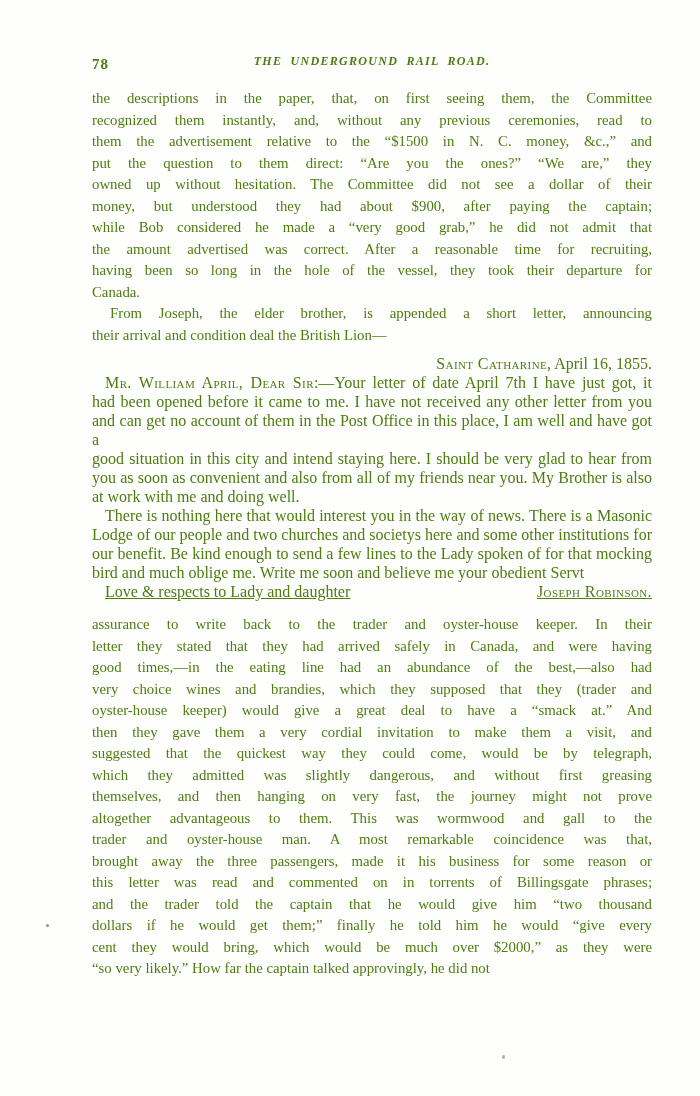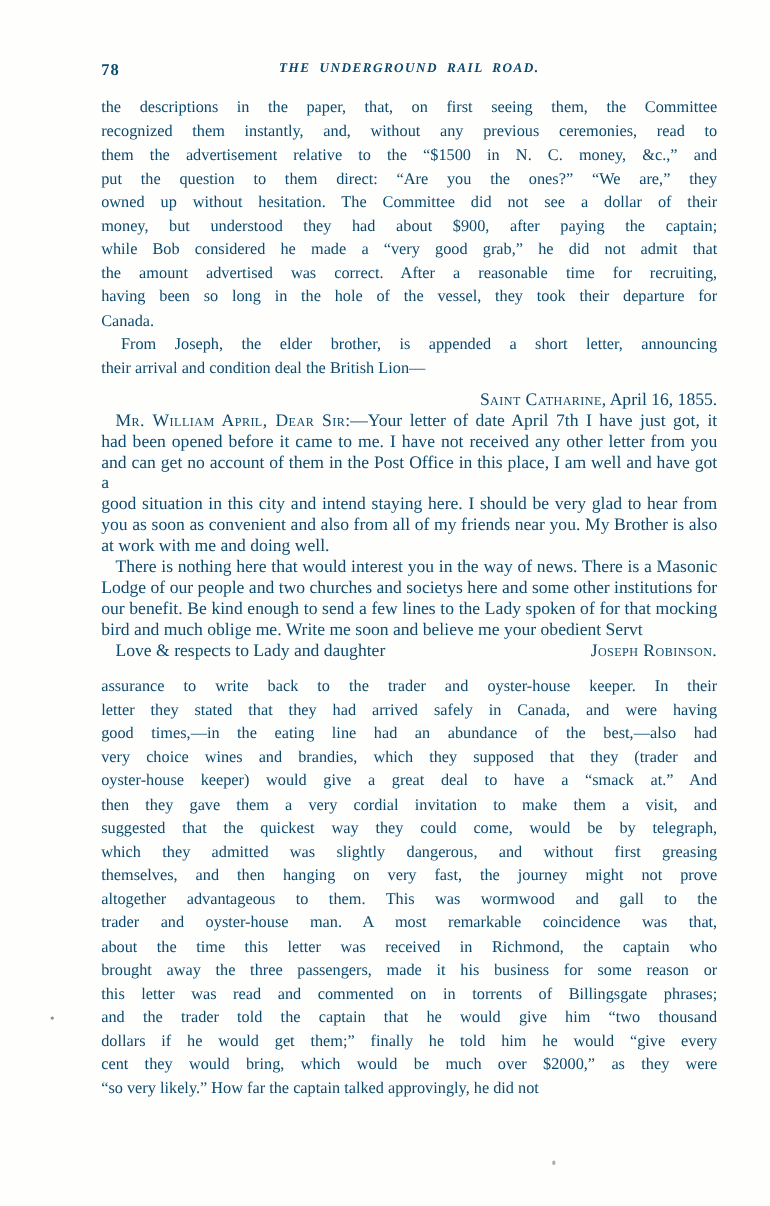--- a/index.html
+++ b/index.html
@@ -3,21 +3,21 @@
 <meta charset="utf-8">
 <style>
   html, body { margin: 0; padding: 0; background: #ffffff; }
   .page {
     position: relative;
     width: 700px;
     height: 1096px;
     background: #fefefdff;
     background: #fefefd;
     font-family: "Liberation Serif", "DejaVu Serif", serif;
-    color: #0c4a6e;
+    color: #4d7c0f;
     overflow: hidden;
   }
   .page-header {
     position: absolute;
     top: 54px;
     left: 92px;
     width: 560px;
     height: 22px;
   }
   .page-number {
@@ -51,20 +51,21 @@
   .line { text-align: justify; text-align-last: justify; }
   .line.last { text-align-last: left; }
   .line.right { text-align: right; text-align-last: right; }
   .body .line.indent { text-indent: 18px; }
   .letter .line.indent { text-indent: 13px; }
   .sc { font-variant: small-caps; letter-spacing: 0.4px; }
   .signoff {
     display: flex;
     justify-content: space-between;
     align-items: baseline;
+    text-decoration: underline;
   }
   .signoff .left { padding-left: 13px; }
   .speck {
     position: absolute;
     border-radius: 50%;
     background: #6a6a6a;
   }
   .speck-1 { left: 46px; top: 924px; width: 3px; height: 3px; opacity: 0.75; }
   .speck-2 { left: 502px; top: 1055px; width: 3px; height: 4px; opacity: 0.55; }
 </style>
@@ -117,21 +118,20 @@
         <div class="line">letter they stated that they had arrived safely in Canada, and were having</div>
         <div class="line">good times,—in the eating line had an abundance of the best,—also had</div>
         <div class="line">very choice wines and brandies, which they supposed that they (trader and</div>
         <div class="line">oyster-house keeper) would give a great deal to have a “smack at.” And</div>
         <div class="line">then they gave them a very cordial invitation to make them a visit, and</div>
         <div class="line">suggested that the quickest way they could come, would be by telegraph,</div>
         <div class="line">which they admitted was slightly dangerous, and without first greasing</div>
         <div class="line">themselves, and then hanging on very fast, the journey might not prove</div>
         <div class="line">altogether advantageous to them. This was wormwood and gall to the</div>
         <div class="line">trader and oyster-house man. A most remarkable coincidence was that,</div>
-        <div class="line">about the time this letter was received in Richmond, the captain who</div>
         <div class="line">brought away the three passengers, made it his business for some reason or</div>
         <div class="line">this letter was read and commented on in torrents of Billingsgate phrases;</div>
         <div class="line">and the trader told the captain that he would give him “two thousand</div>
         <div class="line">dollars if he would get them;” finally he told him he would “give every</div>
         <div class="line">cent they would bring, which would be much over $2000,” as they were</div>
         <div class="line last">“so very likely.” How far the captain talked approvingly, he did not</div>
       </div>
     </div>
   <div class="speck speck-1"></div>
   <div class="speck speck-2"></div>

